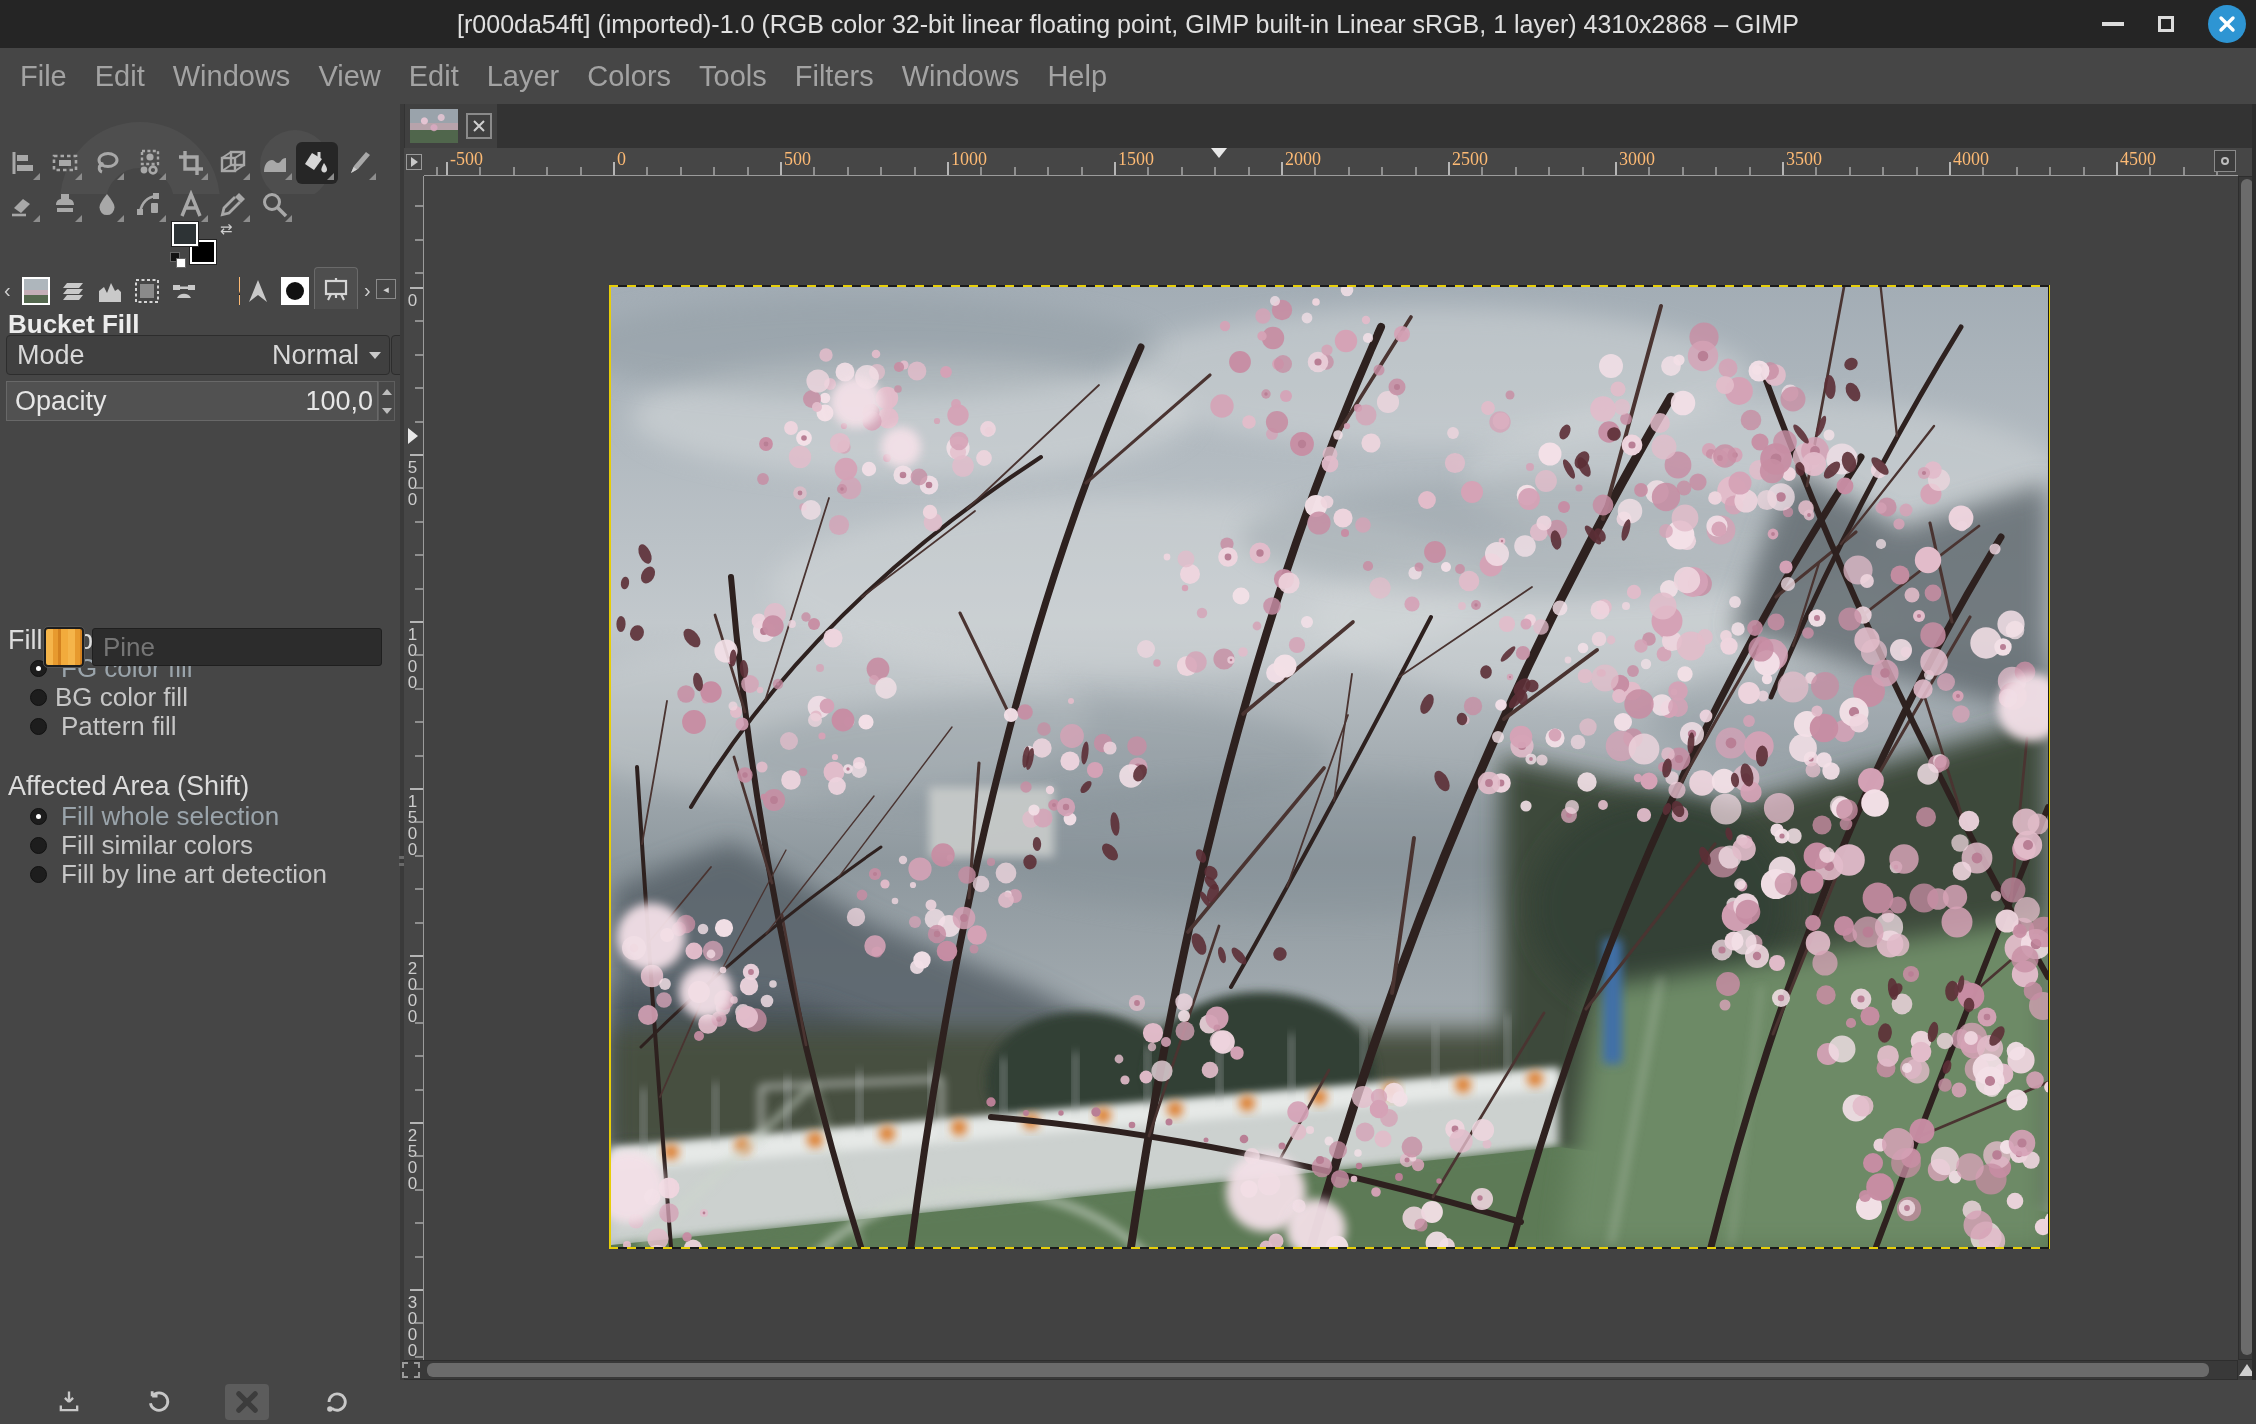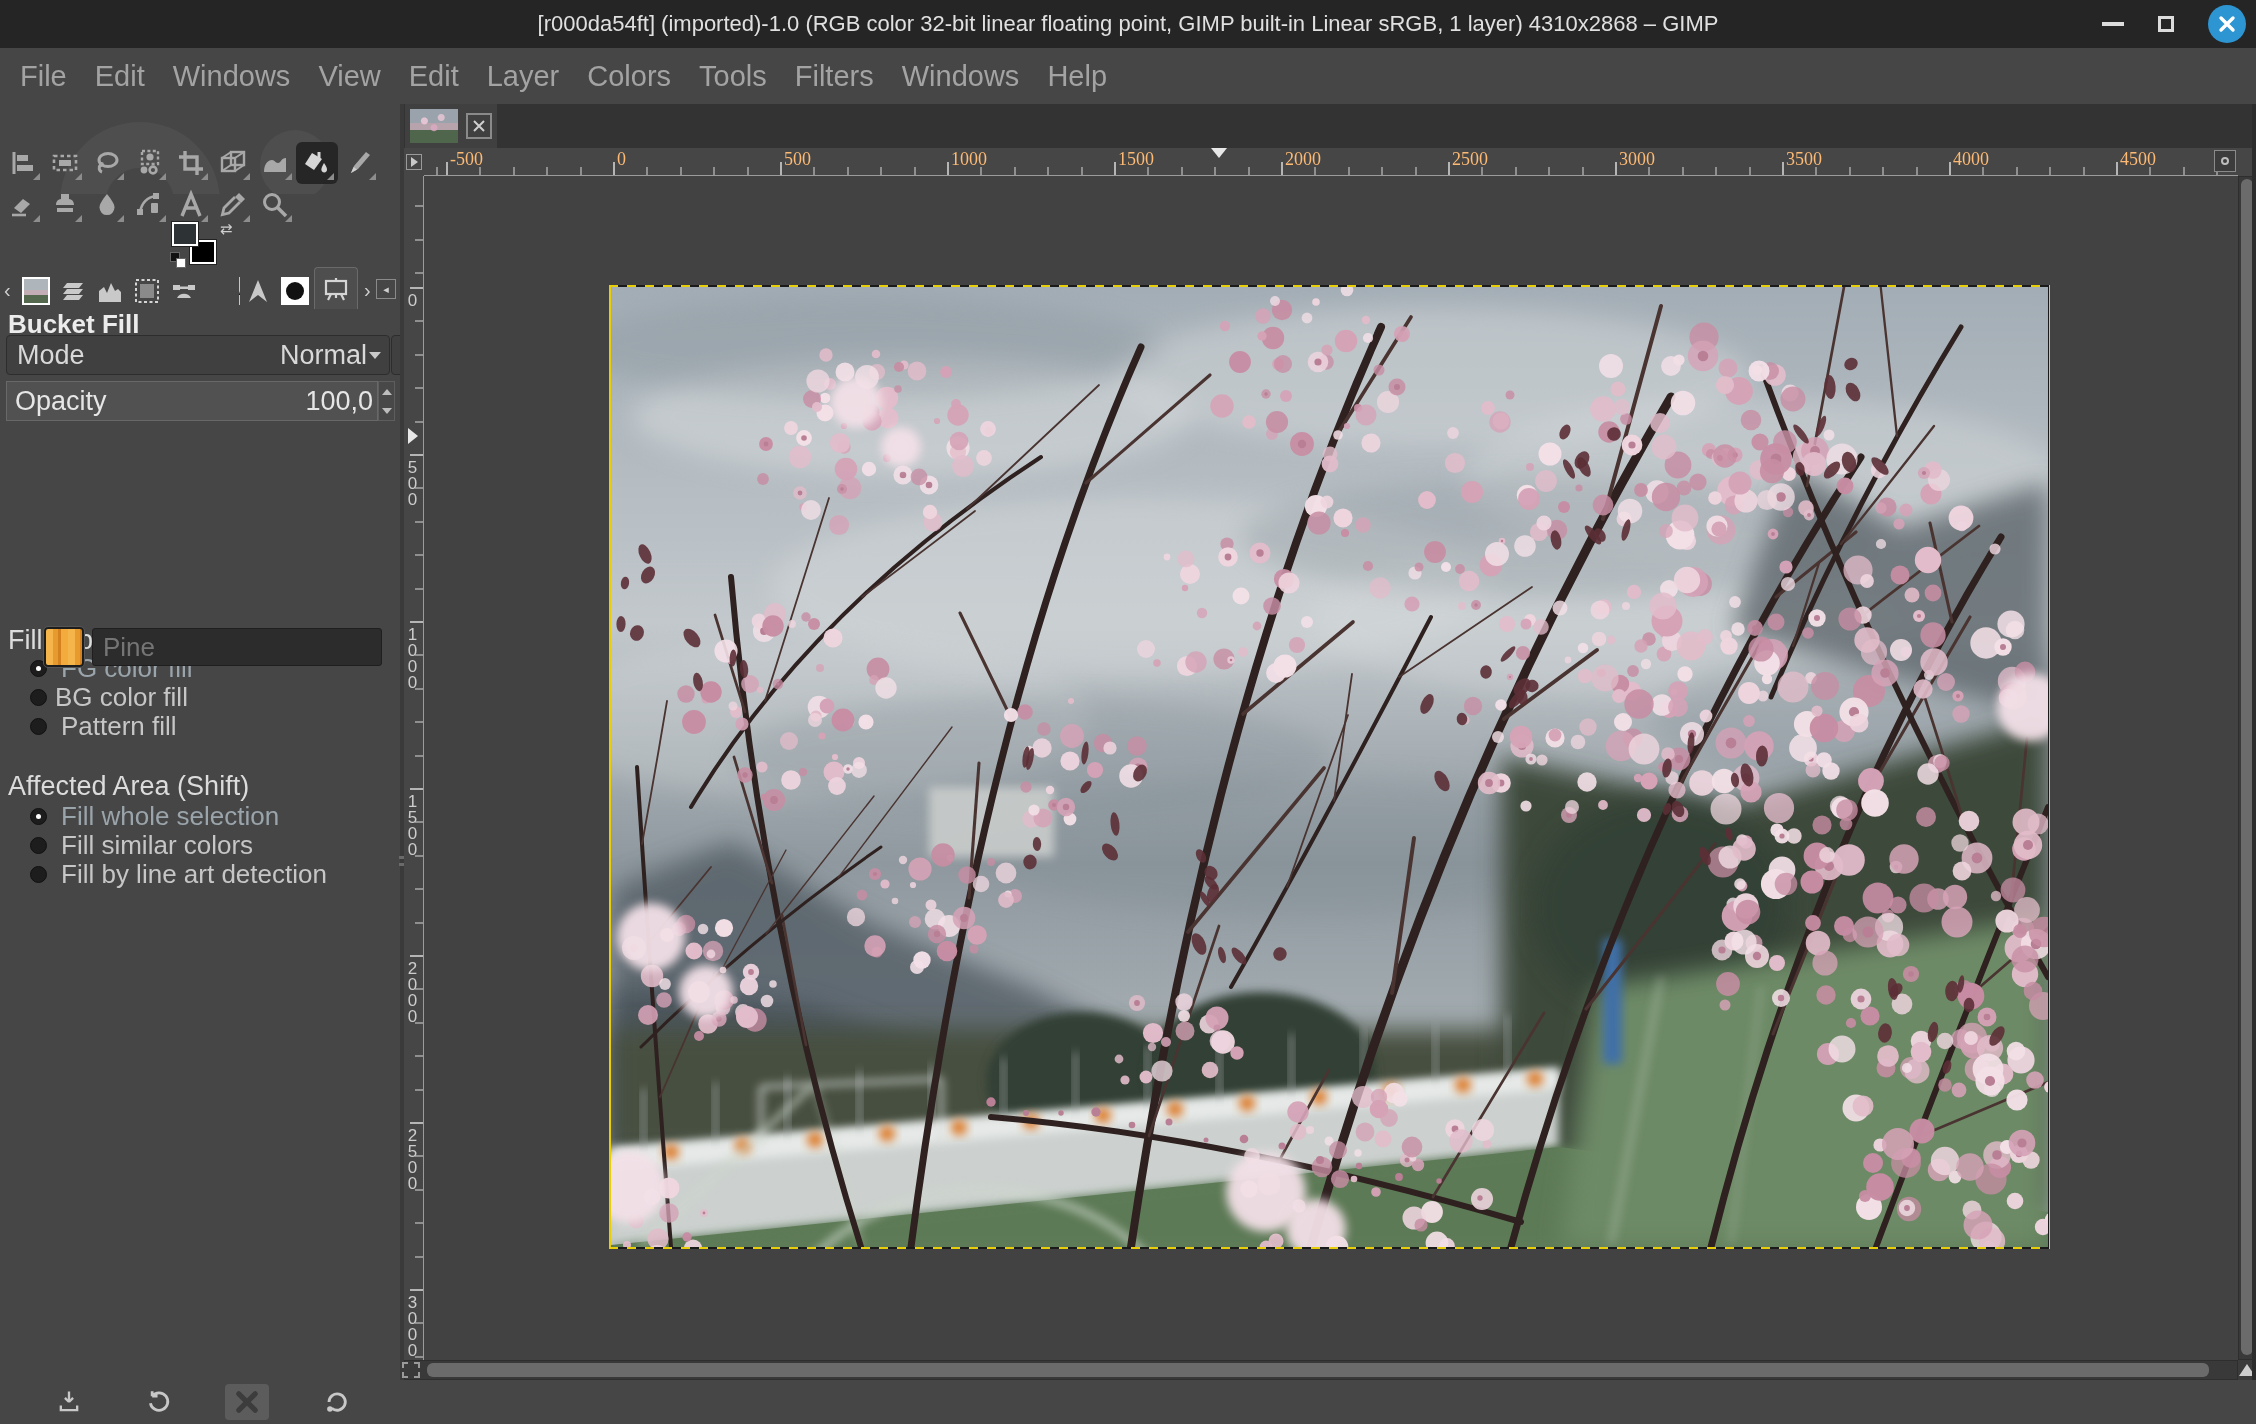--- a/index.html
+++ b/index.html
@@ -2,21 +2,21 @@
 <html><head>
 <meta charset="utf-8">
 <style>
   * { margin:0; padding:0; box-sizing:border-box; }
   html,body { background:#222; }
   body { font-family:"Liberation Sans", sans-serif; }
   .app { position:relative; width:2256px; height:1424px; background:#464646; overflow:hidden; color:#e2e2e2; }
 
   
   .titlebar { position:absolute; left:0; top:0; width:2256px; height:48px; background:#252525; display:flex; align-items:center; justify-content:center; }
-  .titlebar .title { font-size:22px; color:#e0e0e0; }
+  .titlebar .title { font-size:25px; color:#e0e0e0; }
   .winbtns { position:absolute; right:10px; top:0; height:48px; display:flex; align-items:center; gap:34px; }
   .btn-min { width:22px; height:4px; background:#dcdcdc; }
   .btn-max { width:16px; height:16px; border:3px solid #dcdcdc; background:transparent; }
   .btn-close { width:38px; height:38px; border-radius:50%; background:#2e95d3; display:flex; align-items:center; justify-content:center; }
   .btn-close svg { width:20px; height:20px; }
 
   
   .menubar { position:absolute; left:0; top:48px; width:2256px; height:56px; background:#464646; display:flex; align-items:center; padding-left:6px; }
   .menu-item { font-size:29px; color:#a3a3a3; padding:6px 14px; cursor:default; }
 
@@ -52,21 +52,21 @@
   .dtab { position:absolute; top:6px; width:36px; height:36px; background:#464646; display:flex; align-items:center; justify-content:center; }
   .dtab.active { top:0px; height:42px; background:#4e4e4e; border:1px solid #6a6a6a; border-bottom:none; border-radius:4px 4px 0 0; width:44px; }
   .dtab svg, .dtab .thumbbox { width:28px; height:28px; }
   .menu-collapse { position:absolute; right:4px; top:12px; width:20px; height:20px; border:1px solid #8a8a8a; display:flex; align-items:center; justify-content:center; font-size:11px; color:#cfcfcf; }
 
   
   .opts { position:absolute; left:0; top:205px; width:400px; }
   .opt-title { font-size:26px; font-weight:bold; color:#ececec; padding-left:8px; }
   .mode-row { position:absolute; left:6px; top:26px; width:384px; height:40px; display:flex; align-items:center; background:#404040; border:1px solid #2d2d2d; border-radius:4px; }
   .mode-row .lbl { font-size:27px; color:#d8d8d8; padding-left:10px; flex:1; }
-  .mode-val { display:flex; align-items:center; gap:2px; font-size:27px; color:#d8d8d8; padding-right:8px; }
+  .mode-val { display:flex; align-items:center; gap:10px; font-size:27px; color:#d8d8d8; padding-right:8px; }
   .mode-reset { width:60px; height:40px; margin-left:2px; border:1px solid #2d2d2d; border-radius:4px; background:#404040; display:flex; align-items:center; justify-content:center; gap:6px; color:#cfcfcf; position:absolute; right:-62px; top:-1px; }
   .chev { width:0; height:0; border-left:6px solid transparent; border-right:6px solid transparent; border-top:7px solid #c9c9c9; }
   .opac-row { position:absolute; left:6px; top:72px; width:372px; height:40px; background:#515151; border:1px solid #686868; display:flex; align-items:center; }
   .opac-row .lbl { flex:1; font-size:27px; color:#e6e6e6; padding-left:8px; }
   .opac-row .val { font-size:27px; color:#e6e6e6; padding-right:4px; }
   .spin { position:absolute; right:-18px; top:-1px; width:17px; height:40px; background:#484848; border:1px solid #5e5e5e; display:flex; flex-direction:column; align-items:center; justify-content:space-around; }
   .spin b, .spin i { width:0; height:0; border-left:5px solid transparent; border-right:5px solid transparent; display:block; }
   .spin b { border-bottom:6px solid #bdbdbd; }
   .spin i { border-top:6px solid #bdbdbd; }
   .sect { position:absolute; left:8px; font-size:27px; color:#dcdcdc; }

